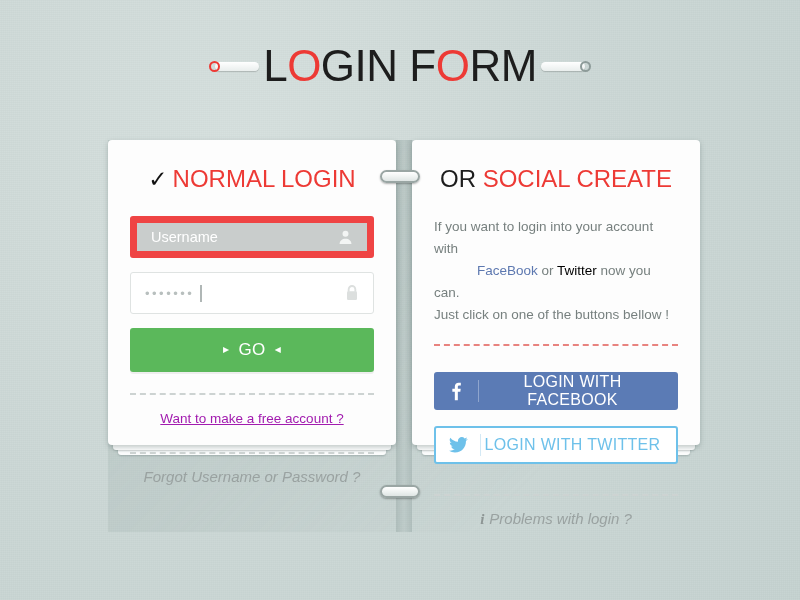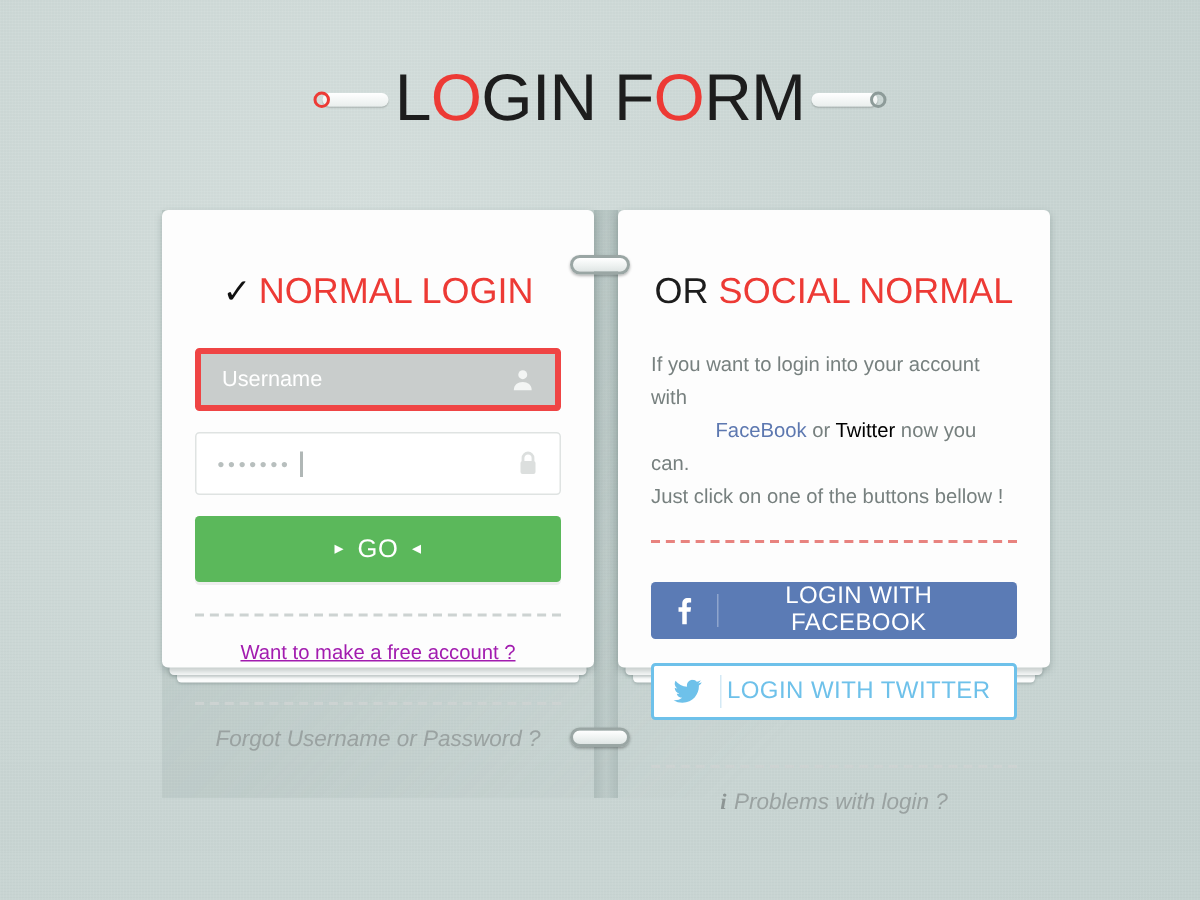--- a/index.html
+++ b/index.html
@@ -113,21 +113,21 @@
     box-shadow: 0 1px 2px rgba(80,100,98,.32);
   }
   .sheet.s1 { bottom: -5px; left: 5px; right: 5px; }
   .sheet.s2 { bottom: -10px; left: 10px; right: 10px; }
 
   .card {
     position: relative;
     background: #fdfdfd;
     border-radius: 4px;
     box-shadow: 0 2px 5px rgba(80,100,98,.35);
-    padding: 42px 22px 0 22px;
+    padding: 26px 22px 0 22px;
     height: 305px;
     z-index: 3;
   }
   #card-left  { width: 288px; }
   #card-right { width: 288px; margin-left: 16px; }
 
   
   .card-heading {
     font-size: 24px;
     text-align: center;
@@ -143,21 +143,21 @@
   .field {
     position: relative;
     height: 42px;
     border-radius: 3px;
     margin-bottom: 14px;
     display: flex;
     align-items: center;
   }
   .field-username {
     background: #c9cdcc;
-    border: 4px solid #ef4444;
+    border: 7px solid #ef4444;
   }
   .field-password {
     background: #ffffff;
     border: 1px solid #dfe3e2;
   }
   .field-text {
     padding-left: 14px;
     font-size: 14.5px;
     color: #ffffff;
   }
@@ -391,21 +391,21 @@
   </div>
 
   <div class="card-stack" style="margin-left:16px;">
     <div class="sheet s2"></div>
     <div class="sheet s1"></div>
 
     <div class="card" id="card-right" style="margin-left:0;">
 
       <div class="card-heading">
         <span class="heading-dark">OR</span>
-        <span class="heading-red">SOCIAL NORMAL</span>
+        <span class="heading-red">SOCIAL CREATE</span>
       </div>
 
       <div class="intro">
         <div>If you want to login into your account with</div>
         <div><span class="link-fb">FaceBook</span><span> or </span><span class="link-tw">Twitter</span><span> now you can.</span></div>
         <div>Just click on one of the buttons bellow !</div>
       </div>
 
       <div class="dash-divider red"></div>
 

